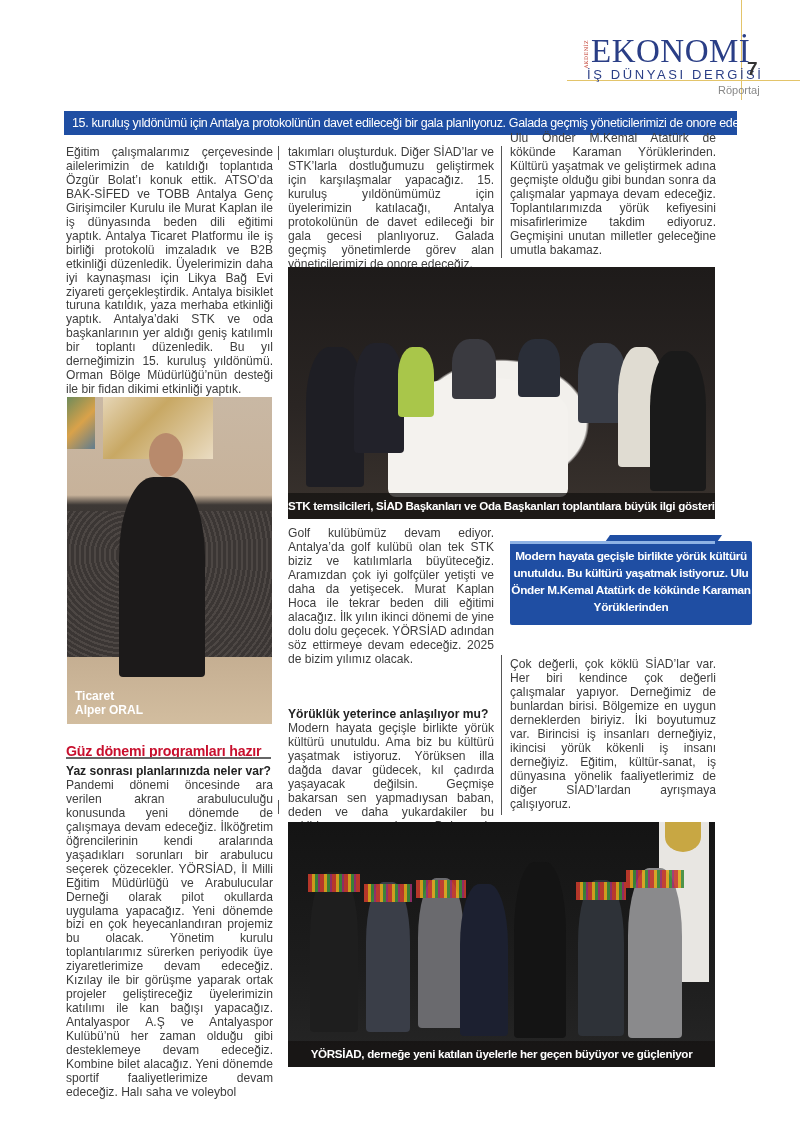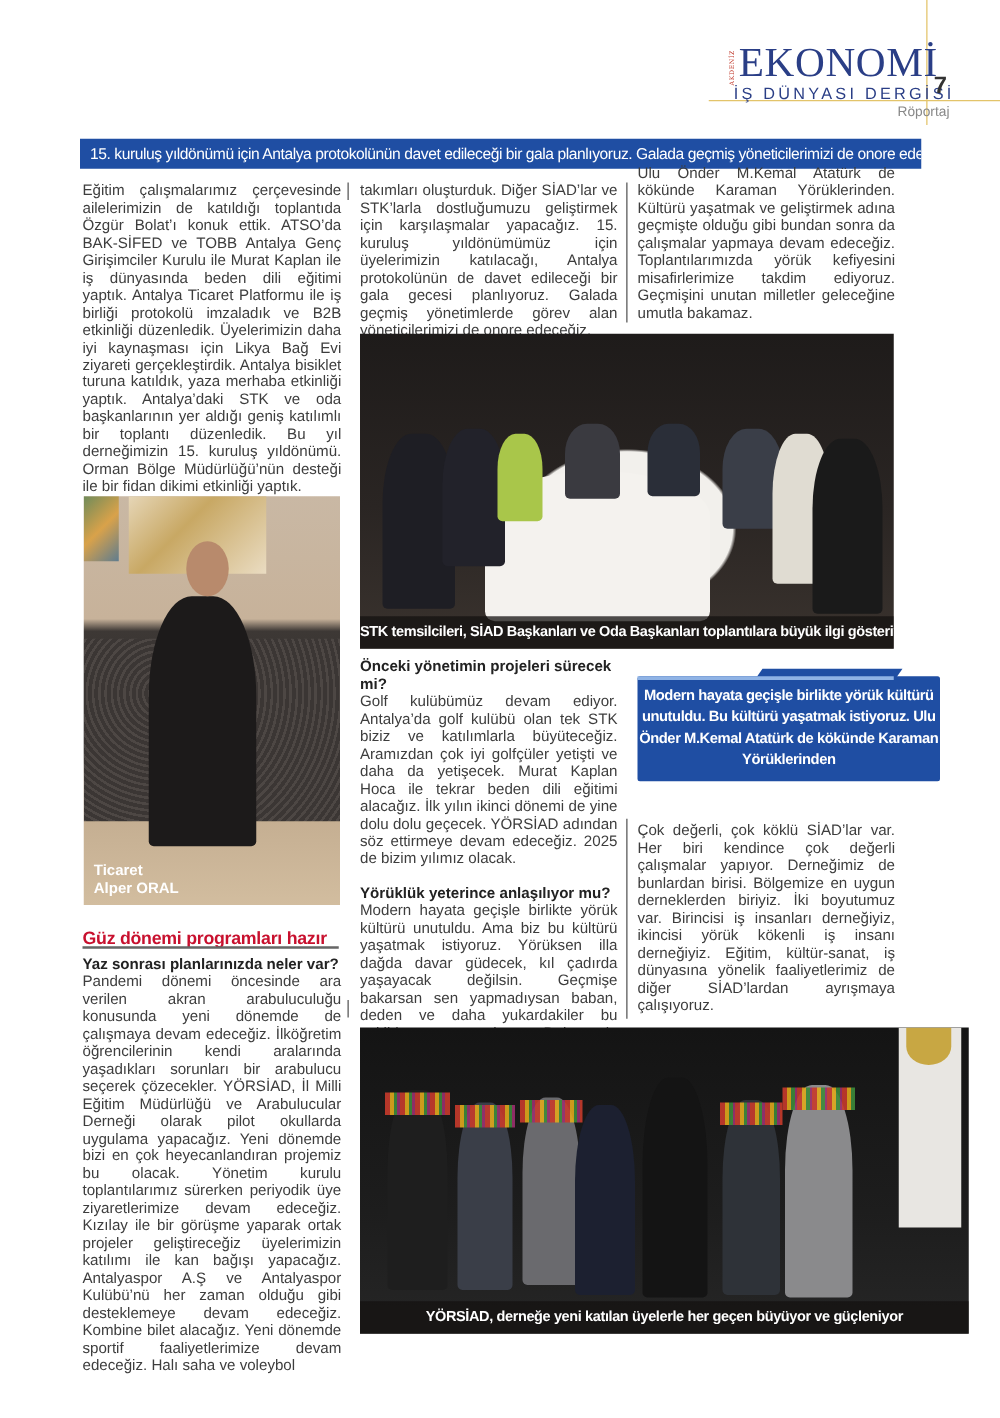--- a/index.html
+++ b/index.html
@@ -26,21 +26,21 @@
   .c1 { left: 66px; width: 207px; }
   .c2 { left: 288px; width: 206px; }
   .c3 { left: 510px; width: 206px; }
 
   .col-sep { position: absolute; width: 1px; background: #555; }
 
   
   .photo { position: absolute; overflow: hidden; }
   .photo-portrait { left: 67px; top: 397px; width: 205px; height: 327px; background: linear-gradient(#c9b8a4 0%, #c7b29a 30%, #3d3835 33%, #2f2b29 62%, #bfa88c 70%, #d2bd9f 100%); }
   .photo-dinner { left: 288px; top: 267px; width: 427px; height: 252px; background: radial-gradient(ellipse at 50% 62%, #f2f0ec 0 28%, transparent 29%), linear-gradient(#1e1b1a 0%, #2a2523 55%, #3a332e 100%); }
-  .photo-group { left: 288px; top: 822px; width: 487px; height: 245px; background: linear-gradient(#141414 0%, #1d1d1d 60%, #262626 100%); }
+  .photo-group { left: 288px; top: 822px; width: 427px; height: 245px; background: linear-gradient(#141414 0%, #1d1d1d 60%, #262626 100%); }
 
   .person { position: absolute; border-radius: 40% 40% 4px 4px; }
   .head { position: absolute; border-radius: 50%; background: #b88a6c; }
   .shawl { position: absolute; background: repeating-linear-gradient(90deg, #c73a2b 0 4px, #e0a81c 4px 7px, #3c8a3a 7px 10px, #9a2f6e 10px 12px); opacity: .9; }
   .paint1 { position: absolute; left: 0; top: 0; width: 28px; height: 52px; background: linear-gradient(135deg, #6f8b5a, #d9a24a, #5f7c8f); }
   .paint2 { position: absolute; left: 36px; top: 0; width: 110px; height: 62px; background: linear-gradient(135deg, #e6d6b7, #c8a864 40%, #eadcc2); }
   .sofa { position: absolute; left: 0; top: 114px; width: 205px; height: 146px; background: repeating-radial-gradient(circle at 30% 30%, #3b3634 0 3px, #4d4744 3px 5px); }
   .plaque { position: absolute; right: 6px; top: 0; width: 50px; height: 160px; background: #e8e6e2; }
   .plaque-seal { position: absolute; right: 14px; top: 0; width: 36px; height: 30px; border-radius: 0 0 50% 50%; background: #c8a743; }
   .table-cloth { position: absolute; left: 100px; top: 110px; width: 180px; height: 120px; border-radius: 50% 50% 8px 8px / 30% 30% 8px 8px; background: #f4f2ee; }
@@ -112,21 +112,20 @@
   <div class="person" style="left:110px;top:80px;width:36px;height:70px;background:#a9c64a;"></div>
   <div class="person" style="left:164px;top:72px;width:44px;height:60px;background:#3a3a40;"></div>
   <div class="person" style="left:230px;top:72px;width:42px;height:58px;background:#2a2e38;"></div>
   <div class="person" style="left:290px;top:76px;width:48px;height:80px;background:#3a3e48;"></div>
   <div class="person" style="left:330px;top:80px;width:46px;height:120px;background:#e0dcd2;"></div>
   <div class="person" style="left:362px;top:84px;width:56px;height:140px;background:#1a1a1a;"></div>
   <div class="caption">STK temsilcileri, SİAD Başkanları ve Oda Başkanları toplantılara büyük ilgi gösteriyor</div>
 </div>
 
 <div class="col c2" style="top:527px;">
-  <p class="q">Önceki yönetimin projeleri sürecek mi?</p>
   <p>Golf kulübümüz devam ediyor. Antalya’da golf kulübü olan tek STK biziz ve katılımlarla büyüteceğiz. Aramızdan çok iyi golfçüler yetişti ve daha da yetişecek. Murat Kaplan Hoca ile tekrar beden dili eğitimi alacağız. İlk yılın ikinci dönemi de yine dolu dolu geçecek. YÖRSİAD adından söz ettirmeye devam edeceğiz. 2025 de bizim yılımız olacak.</p>
 </div>
 
 <div class="col c2" style="top:708px;">
   <p class="q">Yörüklük yeterince anlaşılıyor mu?</p>
   <p>Modern hayata geçişle birlikte yörük kültürü unutuldu. Ama biz bu kültürü yaşatmak istiyoruz. Yörüksen illa dağda davar güdecek, kıl çadırda yaşayacak değilsin. Geçmişe bakarsan sen yapmadıysan baban, deden ve daha yukardakiler bu şekilde yaşamışlar. Dolayısıyla yörüklük ülkemizin kadim bir kültürü. Ülkenin her yerinde yörükler var.</p>
 </div>
 
 <div class="photo photo-group">
   <div class="plaque"></div>

